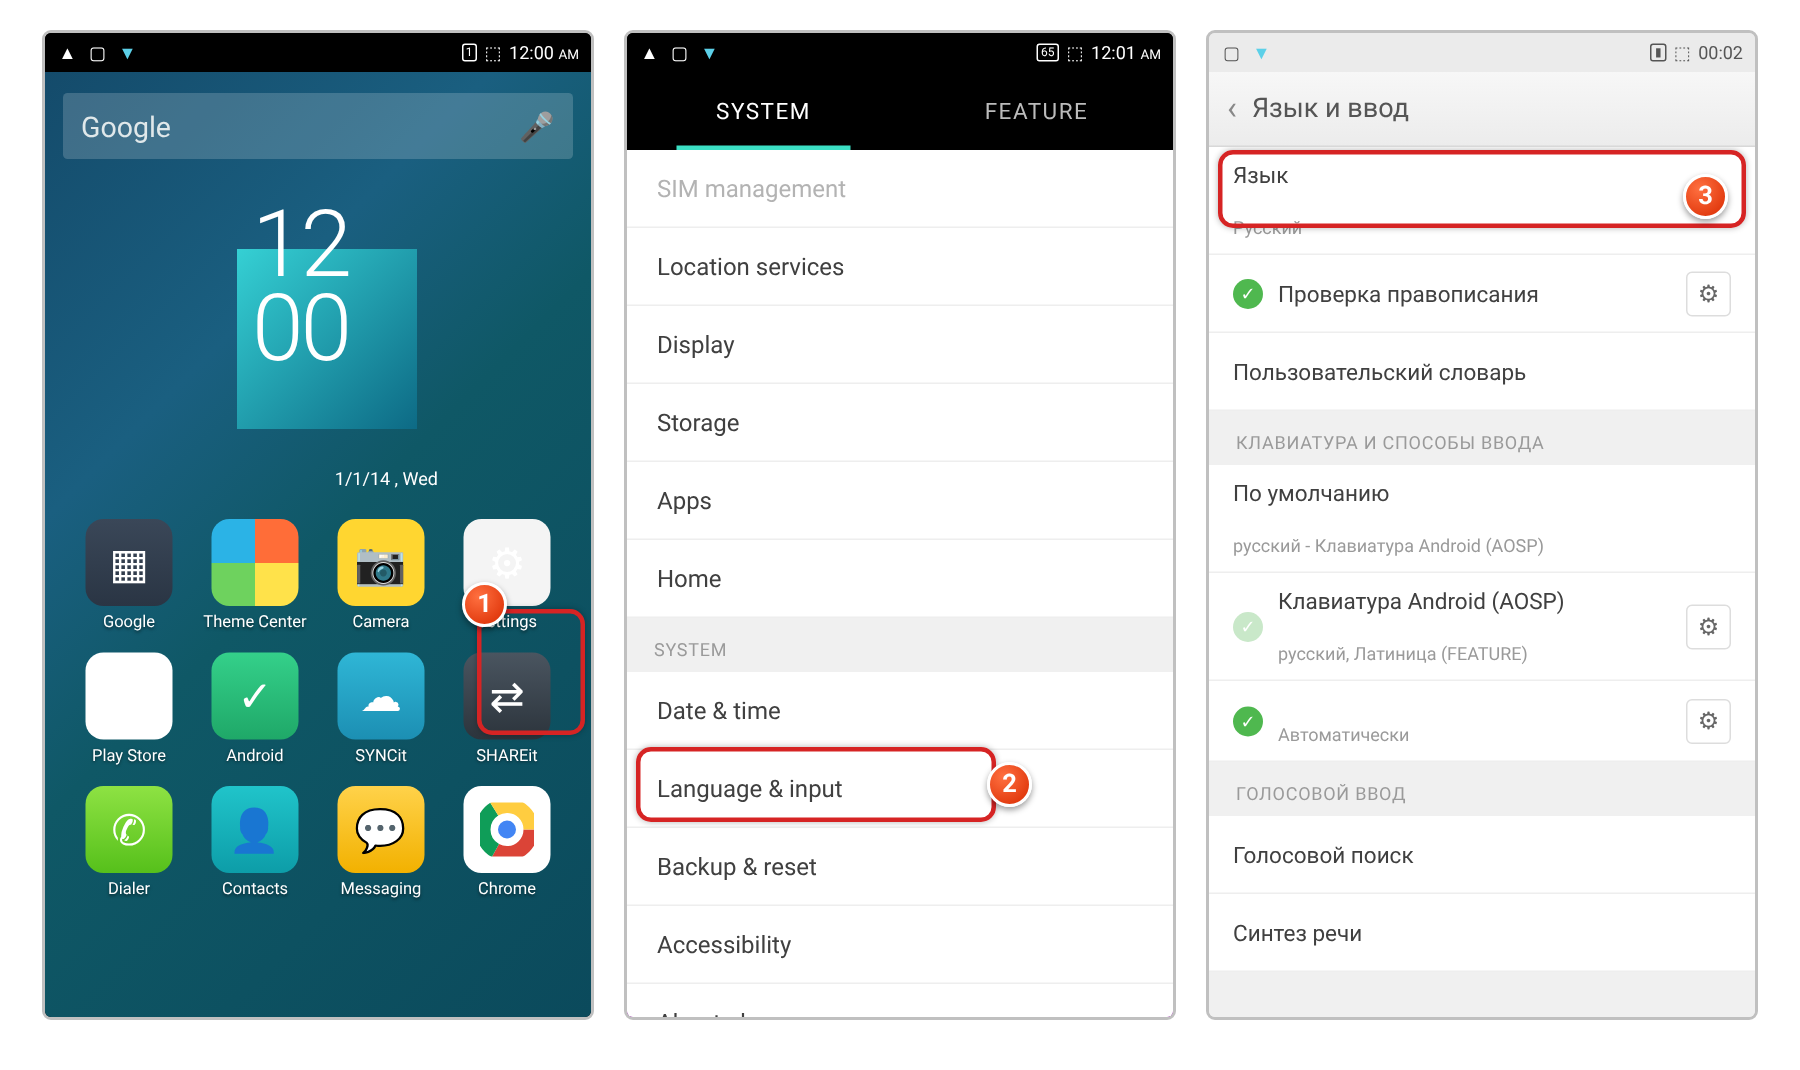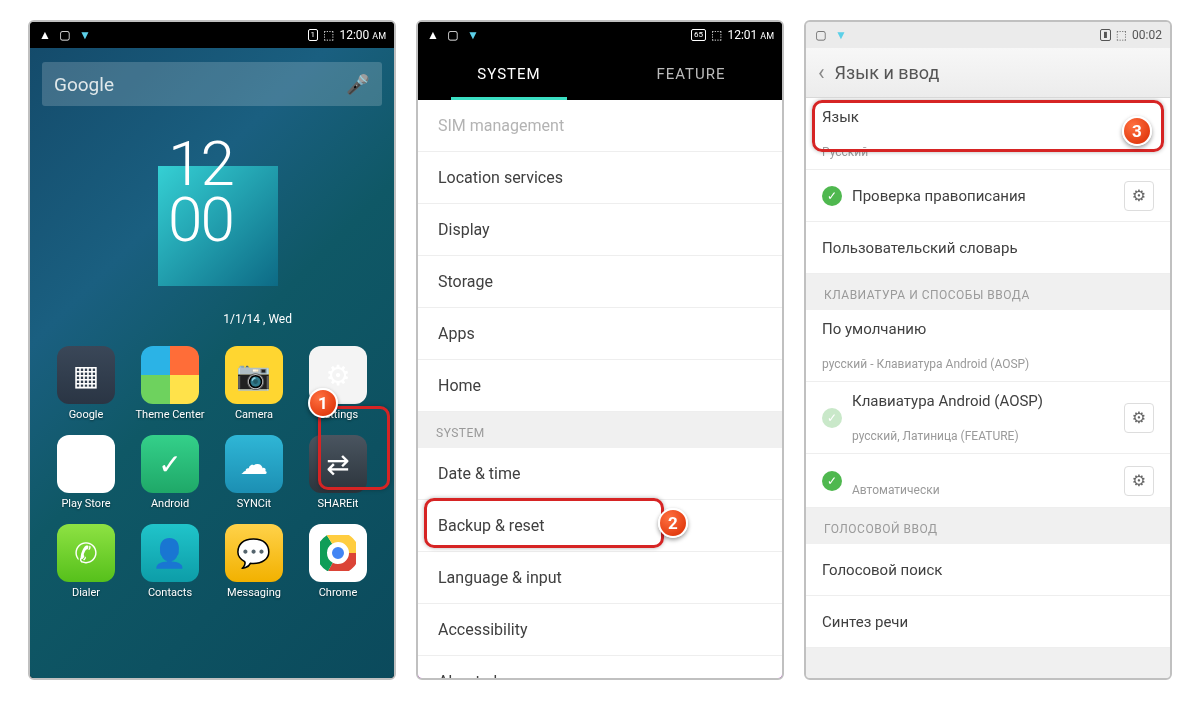--- a/index.html
+++ b/index.html
@@ -179,22 +179,22 @@
   </div>
   <div class="settings-list" style="position:relative;">
     <div class="list-item disabled">SIM management</div>
     <div class="list-item">Location services</div>
     <div class="list-item">Display</div>
     <div class="list-item">Storage</div>
     <div class="list-item">Apps</div>
     <div class="list-item">Home</div>
     <div class="section-hdr">SYSTEM</div>
     <div class="list-item">Date &amp; time</div>
+    <div class="list-item">Language &amp; input</div>
     <div class="list-item">Backup &amp; reset</div>
-    <div class="list-item">Language &amp; input</div>
     <div class="list-item">Accessibility</div>
     <div class="list-item">About phone</div>
 
     <div class="highlight" style="top:398px; left:6px; width:240px; height:50px;"></div>
     <div class="badge" style="top:408px; left:240px;">2</div>
   </div>
 </div>
 
 <div class="phone" style="background:#ebebeb;">
   <div class="statusbar light">

